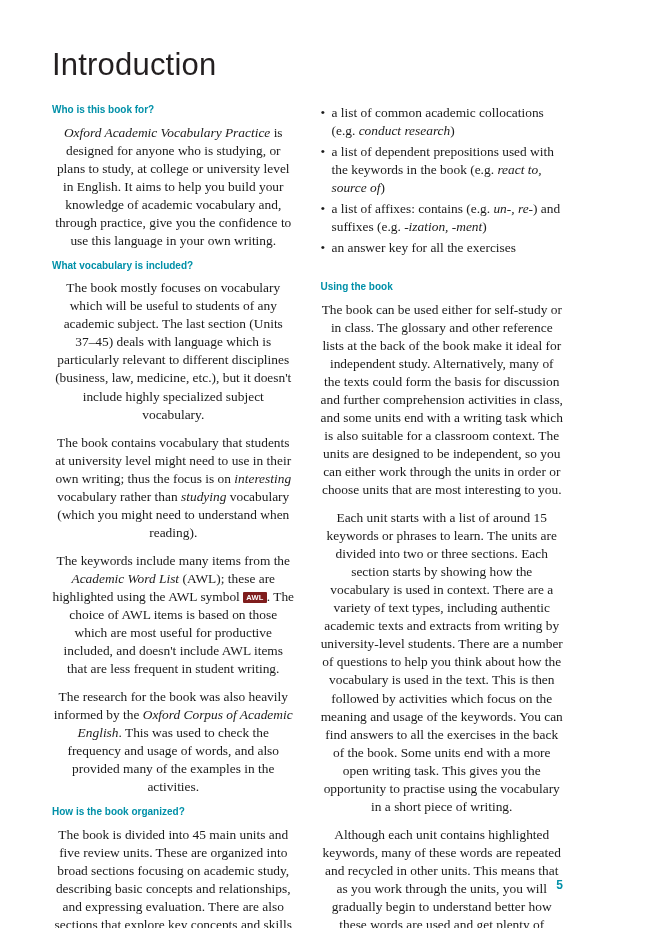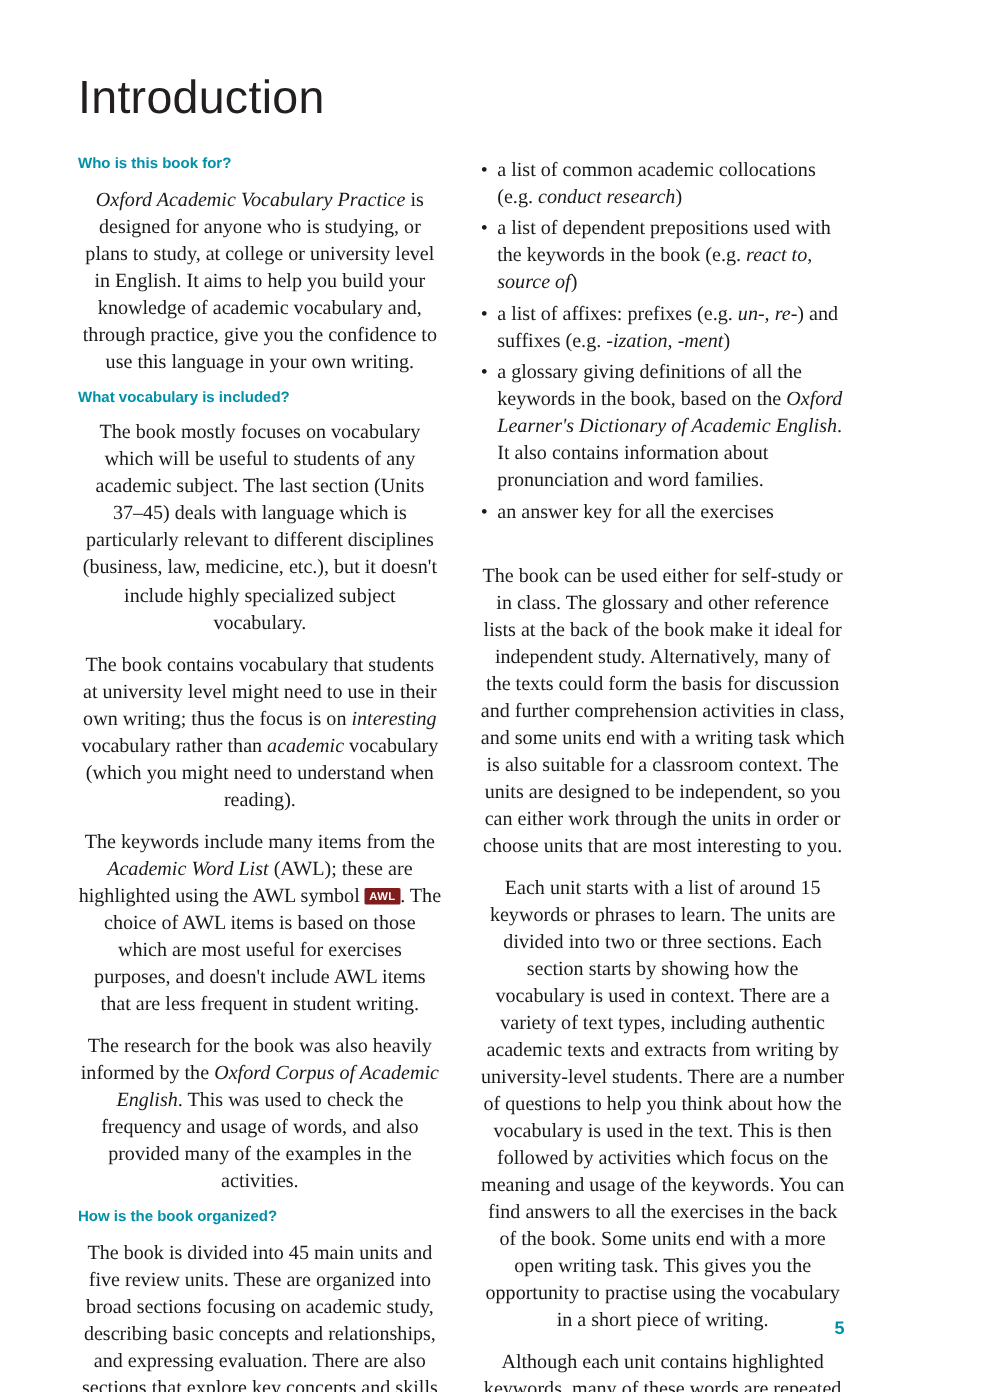--- a/index.html
+++ b/index.html
@@ -107,39 +107,39 @@
 
   <div class="columns">
 
     <div class="col">
 
       <h2 class="section-head">Who is this book for?</h2>
       <p><span class="it">Oxford Academic Vocabulary Practice</span><span> is designed for anyone who is studying, or plans to study, at college or university level in English.  It aims to help you build your knowledge of academic vocabulary and, through practice, give you the confidence to use this language in your own writing.</span></p>
 
       <h2 class="section-head spaced">What vocabulary is included?</h2>
       <p>The book mostly focuses on vocabulary which will be useful to students of any academic subject. The last section (Units 37–45) deals with language which is particularly relevant to different disciplines (business, law, medicine, etc.), but it doesn't include highly specialized subject vocabulary.</p>
-      <p><span>The book contains vocabulary that students at university level might need to use in their own writing; thus the focus is on </span><span class="it">interesting</span><span> vocabulary rather than </span><span class="it">academic</span><span> vocabulary (which you might need to understand when reading).</span></p>
-      <p><span>The keywords include many items from the </span><span class="it">Academic Word List</span><span> (AWL); these are highlighted using the AWL symbol </span><span class="awl-badge">AWL</span><span>. The choice of AWL items is based on those which are most useful for exercises purposes, and doesn't include AWL items that are less frequent in student writing.</span></p>
+      <p><span>The book contains vocabulary that students at university level might need to use in their own writing; thus the focus is on </span><span class="it">interesting</span><span> vocabulary rather than </span><span class="it">studying</span><span> vocabulary (which you might need to understand when reading).</span></p>
+      <p><span>The keywords include many items from the </span><span class="it">Academic Word List</span><span> (AWL); these are highlighted using the AWL symbol </span><span class="awl-badge">AWL</span><span>. The choice of AWL items is based on those which are most useful for productive included, and doesn't include AWL items that are less frequent in student writing.</span></p>
       <p><span>The research for the book was also heavily informed by the </span><span class="it">Oxford Corpus of Academic English</span><span>. This was used to check the frequency and usage of words, and also provided many of the examples in the activities.</span></p>
 
       <h2 class="section-head spaced">How is the book organized?</h2>
       <p>The book is divided into 45 main units and five review units. These are organized into broad sections focusing on academic study, describing basic concepts and relationships, and expressing evaluation. There are also sections that explore key concepts and skills in understanding how to learn and use academic vocabulary and common functions in academic writing.</p>
 
     </div>
 
     <div class="col">
 
       <ul class="bullets">
         <li><span>a list of common academic collocations (e.g. </span><span class="it">conduct research</span><span>)</span></li>
         <li><span>a list of dependent prepositions used with the keywords in the book (e.g. </span><span class="it">react to, source of</span><span>)</span></li>
-        <li><span>a list of affixes: prefixes (e.g. </span><span class="it">un-, re-</span><span>) and suffixes (e.g. </span><span class="it">-ization, -ment</span><span>)</span></li>
-        <li><span>a glossary giving definitions of all the keywords in the book, based on the </span><span class="it">Oxford Learner's Dictionary of Academic English</span><span>. It also contains information about pronunciation and word families.</span></li>
+        <li><span>a list of affixes: contains (e.g. </span><span class="it">un-, re-</span><span>) and suffixes (e.g. </span><span class="it">-ization, -ment</span><span>)</span></li>
         <li><span>an answer key for all the exercises</span></li>
       </ul>
 
+      <h2 class="section-head spaced">Using the book</h2>
       <p>The book can be used either for self-study or in class. The glossary and other reference lists at the back of the book make it ideal for independent study. Alternatively, many of the texts could form the basis for discussion and further comprehension activities in class, and some units end with a writing task which is also suitable for a classroom context. The units are designed to be independent, so you can either work through the units in order or choose units that are most interesting to you.</p>
       <p>Each unit starts with a list of around 15 keywords or phrases to learn. The units are divided into two or three sections. Each section starts by showing how the vocabulary is used in context. There are a variety of text types, including authentic academic texts and extracts from writing by university-level students. There are a number of questions to help you think about how the vocabulary is used in the text. This is then followed by activities which focus on the meaning and usage of the keywords. You can find answers to all the exercises in the back of the book. Some units end with a more open writing task. This gives you the opportunity to practise using the vocabulary in a short piece of writing.</p>
       <p>Although each unit contains highlighted keywords, many of these words are repeated and recycled in other units. This means that as you work through the units, you will gradually begin to understand better how these words are used and get plenty of practice in using them yourself.</p>
 
     </div>
 
   </div>
 
   <div class="page-number">5</div>
 

